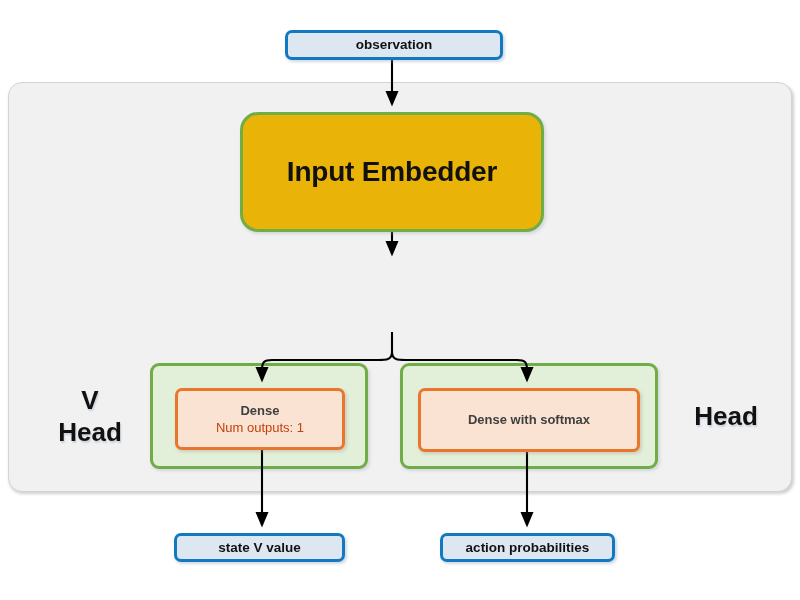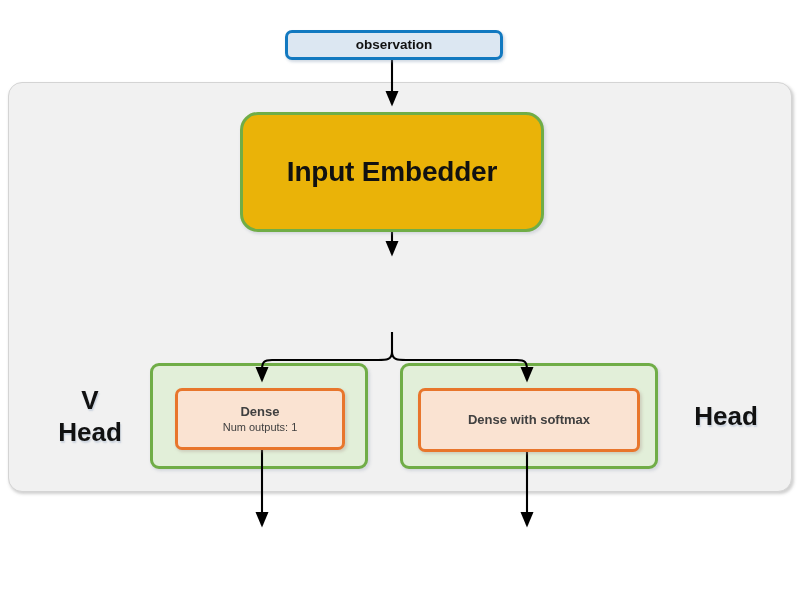--- a/index.html
+++ b/index.html
@@ -81,23 +81,23 @@
     border: 3px solid #e8762c;
     border-radius: 7px;
     box-shadow: 1.5px 2px 3px rgba(170,150,140,0.35);
   }
   .block-orange .line1 {
     font-size: 13px;
     font-weight: bold;
     color: #404040;
   }
   .block-orange .line2 {
-    font-size: 11px;
+    font-size: 13px;
     font-weight: normal;
-    color: #404040;
+    color: #c2410c;
     margin-top: 2px;
   }
   .dense-v       { left: 175px; top: 388px; width: 170px; height: 62px; }
   .dense-softmax { left: 418px; top: 388px; width: 222px; height: 64px; }
 
   
   .block-blue {
     background: #dce7f2;
     border: 3px solid #1279c0;
     border-radius: 7px;
@@ -166,20 +166,26 @@
 
   <div class="node block-orange dense-v">
     <span class="line1">Dense</span>
     <span class="line2">Num outputs: 1</span>
   </div>
 
   <div class="node block-orange dense-softmax">
     <span class="line1">Dense with softmax</span>
   </div>
 
+  <div class="node block-blue state-v-value">
+    <span class="title">state V value</span>
+  </div>
+  <div class="node block-blue action-probs">
+    <span class="title">action probabilities</span>
+  </div>
 
   <div class="node label-v">
     <span class="head-label">V</span>
     <span class="head-label">Head</span>
   </div>
   <div class="node label-policy">
     <span class="head-label">Head</span>
   </div>
 
 </div>

